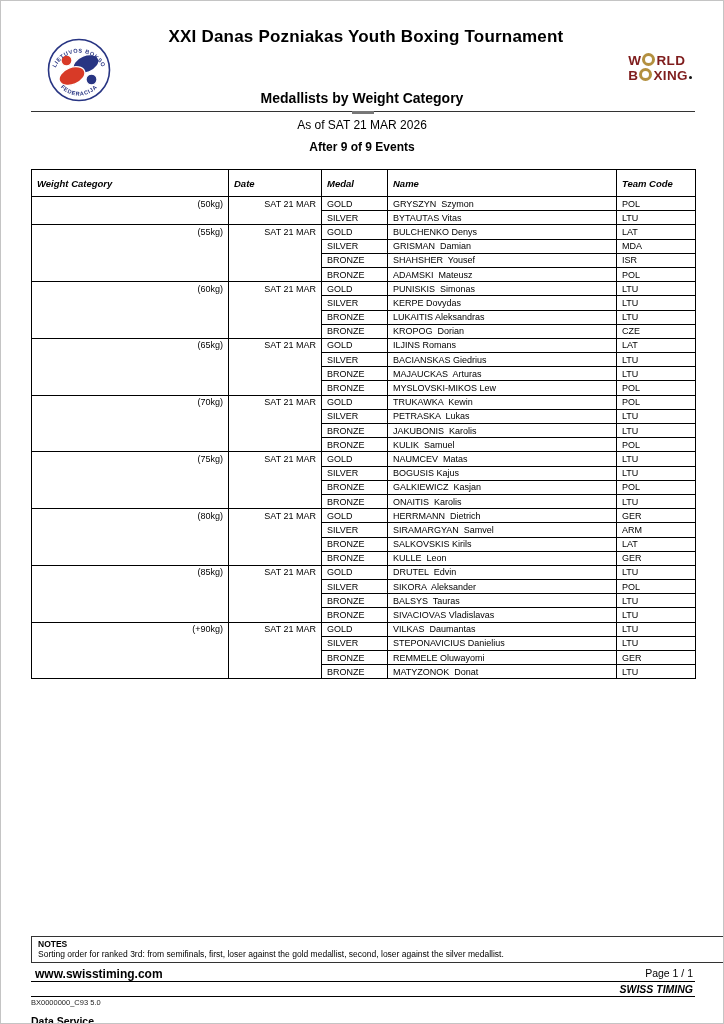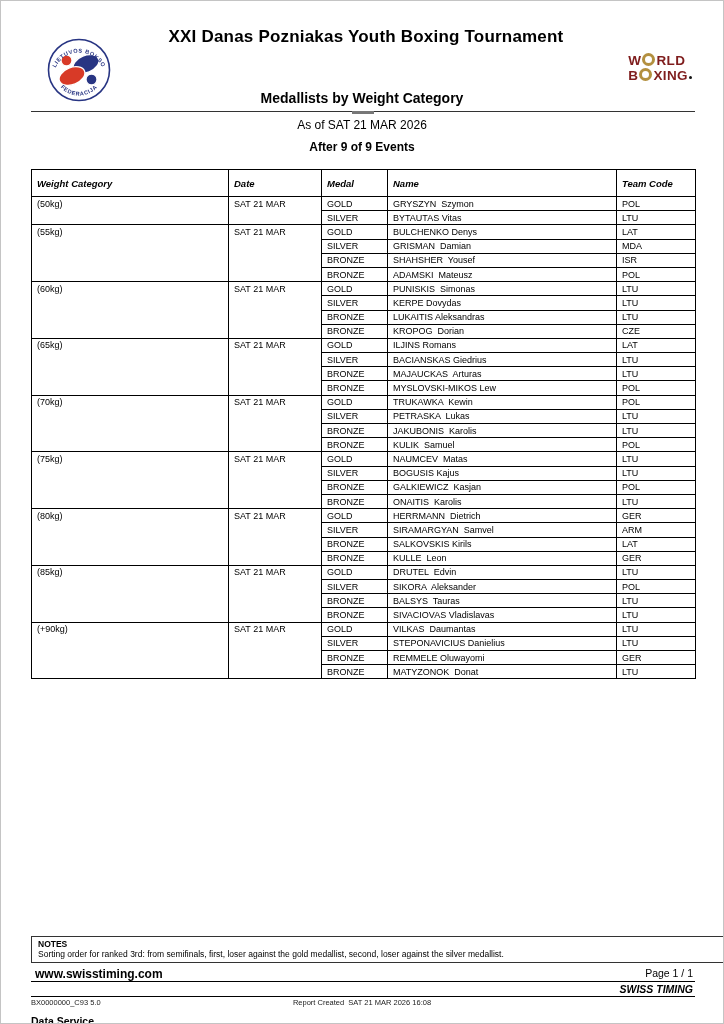--- a/index.html
+++ b/index.html
@@ -28,21 +28,21 @@
   .tbl-wrap{position:absolute;top:168px;left:30px;width:664px;}
   table.medals{border-collapse:collapse;width:664px;table-layout:fixed;border:1.5px solid #000;}
   table.medals th{
     border:1px solid #000;text-align:left;vertical-align:middle;
     font-size:9.5px;font-weight:bold;height:24px;padding:1px 5px;font-style:italic;
   }
   table.medals td{
     border:1px solid #000;text-align:left;vertical-align:middle;
     font-size:9px;height:13.2px;padding:0 5px;white-space:pre;overflow:hidden;
   }
-  table.medals td.wc,table.medals td.date{vertical-align:top;padding-top:1.5px;}
+  table.medals td.wc,table.medals td.date{vertical-align:top;padding-top:1.5px;text-align:right;}
   
   .notes{
     position:absolute;top:935px;left:30px;width:704px;box-sizing:border-box;
     border:1px solid #333;padding:2px 6px 3px 6px;
   }
   .notes-title{font-size:8.5px;font-weight:bold;line-height:10px;}
   .notes-body{font-size:8.5px;line-height:10px;}
   
   .site{position:absolute;top:966px;left:34px;font-size:12px;font-weight:bold;}
   .page-num{position:absolute;top:966px;right:30px;font-size:10.5px;}
@@ -307,15 +307,14 @@
     <div class="notes-body">Sorting order for ranked 3rd: from semifinals, first, loser against the gold medallist, second, loser against the silver medallist.</div>
   </div>
 
   <div class="site">www.swisstiming.com</div>
   <div class="page-num">Page 1 / 1</div>
   <div class="foot-rule1"></div>
   <div class="service">Data Service</div>
   <div class="brand">SWISS TIMING</div>
   <div class="foot-rule2"></div>
   <div class="doc-code">BX0000000_C93 5.0</div>
-  <div class="created">Report Created  SAT 21 MAR 2026 16:08</div>
 
 </div>
 
 </body></html>

